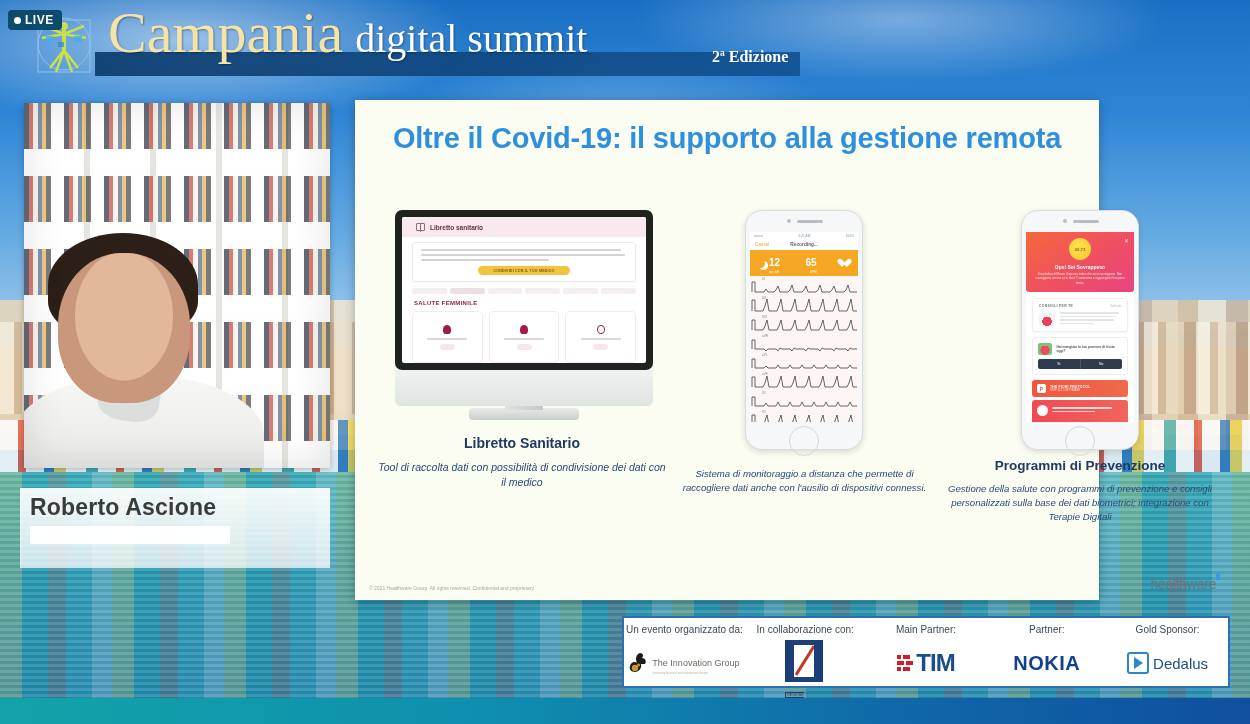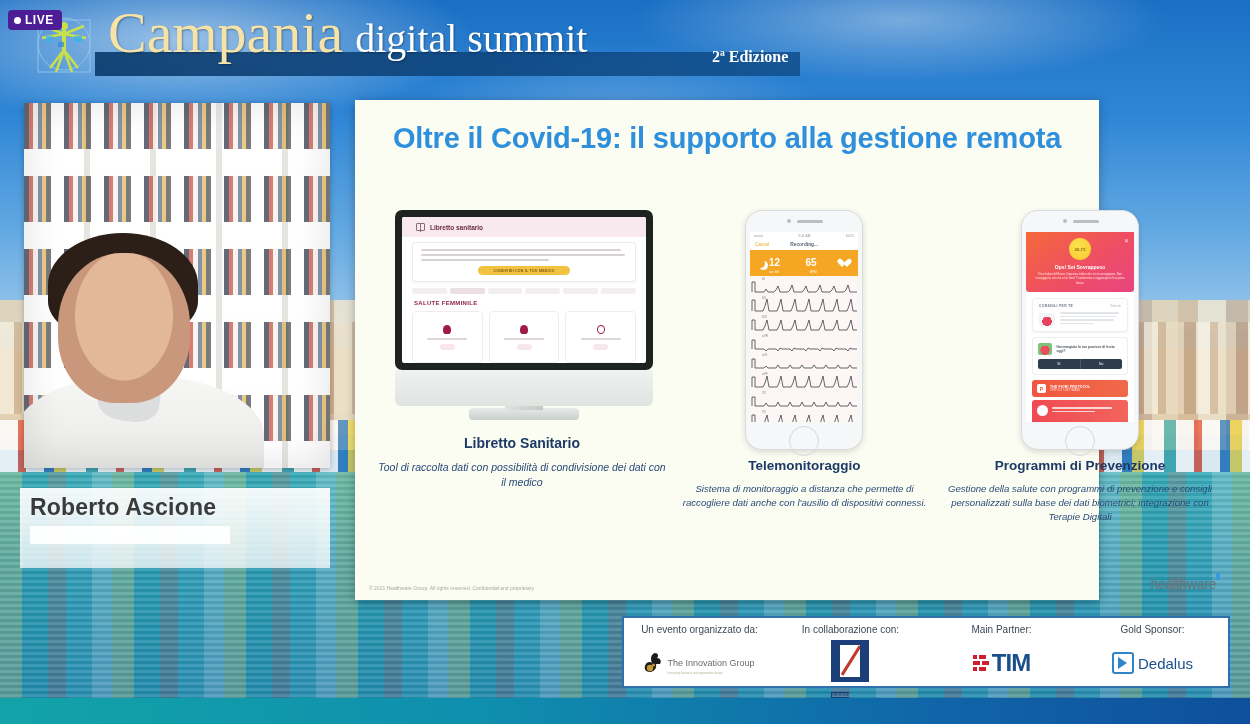--- a/index.html
+++ b/index.html
@@ -77,21 +77,21 @@
   }
 
   
   .header { position:absolute; left:0; top:0; width:1250px; height:90px; }
   .hdr-band {
     position:absolute; left:95px; top:52px; width:705px; height:24px;
     background:linear-gradient(90deg, rgba(12,60,110,.92), rgba(16,78,140,.85));
   }
   .live-badge {
     position:absolute; left:8px; top:10px;
-    background:#4c1d95; color:#fff; border-radius:4px;
+    background:#0c4a6e; color:#fff; border-radius:4px;
     padding:3px 8px 3px 6px; display:flex; align-items:center; gap:4px;
     font-size:12px; font-weight:bold; letter-spacing:.5px; z-index:6;
   }
   .live-dot { width:7px; height:7px; border-radius:50%; background:#fff; display:block; }
 
   .vitruvian {
     position:absolute; left:28px; top:12px; width:72px; height:68px; z-index:4;
   }
   .wordmark {
     position:absolute; left:108px; top:4px; z-index:5;
@@ -604,21 +604,20 @@
                 <span class="lead-lbl">V5</span>
                 <svg width="108" height="17" viewBox="0 0 108 17">
                     <path d="M2 14 L2 4 L5 4 L5 14 L13 14 L15 10 L17 4 L19 14 L27 14 L29 10 L31 4 L33 14 L41 14 L43 10 L45 4 L47 14 L55 14 L57 10 L59 4 L61 14 L69 14 L71 10 L73 4 L75 14 L83 14 L85 10 L87 4 L89 14 L97 14 L99 10 L101 4 L103 14 L107 14" fill="none" stroke="#3c4148" stroke-width=".8"></path>
                   </svg>
               </div>
             </div>
           </div>
           <div class="ph-home"></div>
         </div>
         <div style="position:absolute; top:248px; width:100%;">
-          <div class="cap-title">Telemonitoraggio</div>
           <div class="cap-desc">Sistema di monitoraggio a distanza che permette di raccogliere dati anche con l'ausilio di dispositivi connessi.</div>
         </div>
       </div>
 
       <div class="col col-3">
         <div class="phone" style="left:76px">
           <div class="ph-body"></div>
           <div class="ph-cam"></div>
           <div class="ph-spk"></div>
           <div class="ph-screen">
@@ -733,20 +732,26 @@
             <span class="tim-b">
                 <i class="sm"></i>
                 <i></i>
               </span>
           </span>
           <span class="tim-w">TIM</span>
         </span>
       </span>
     </div>
 
+    <div class="sp">
+      <span class="sp-lbl">Partner:</span>
+      <span class="sp-logo">
+        <span class="nokia">NOKIA</span>
+      </span>
+    </div>
 
     <div class="sp">
       <span class="sp-lbl">Gold Sponsor:</span>
       <span class="sp-logo">
         <span class="ded">
           <span class="ded-mark">
               <span class="ded-tri"></span>
             </span>
           <span class="ded-w">Dedalus</span>
         </span>

